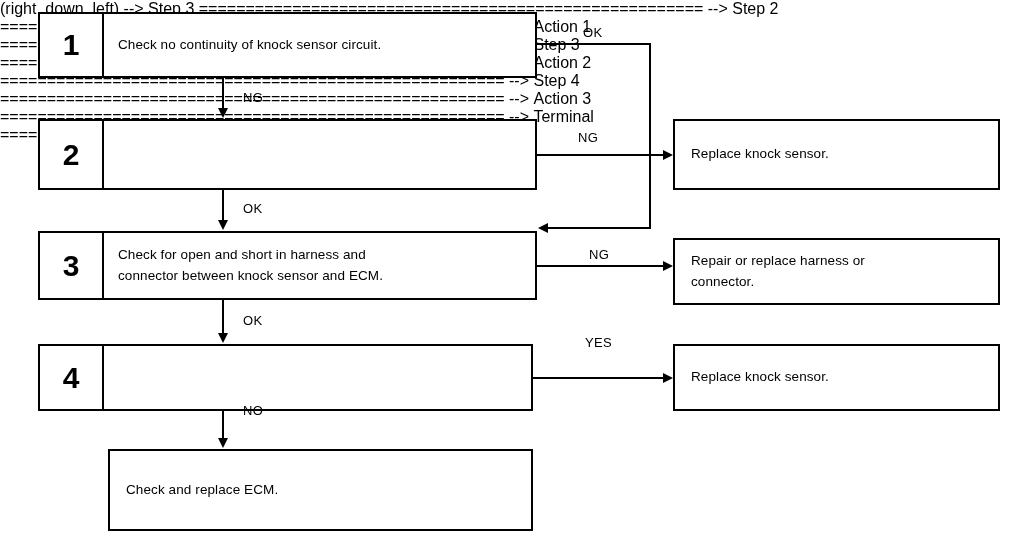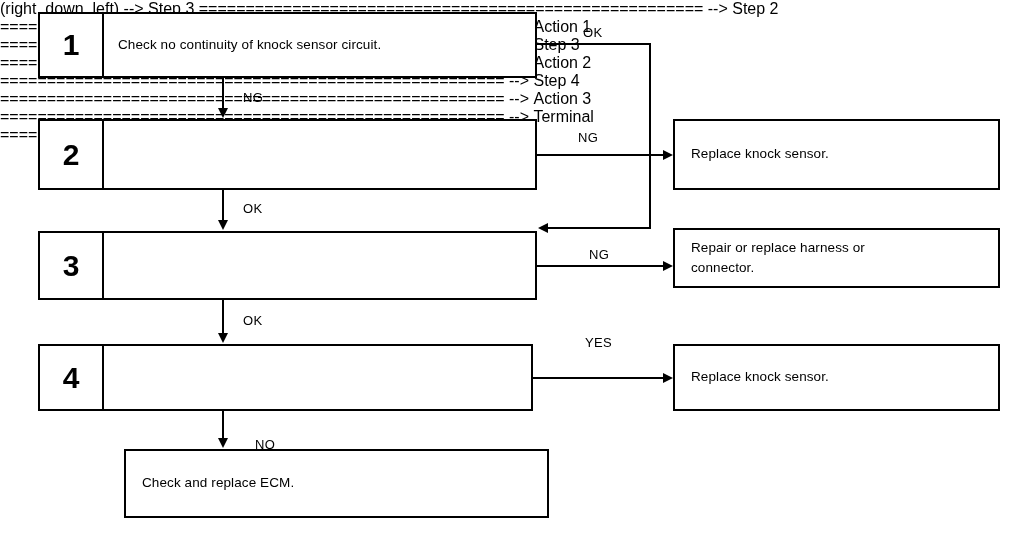--- a/index.html
+++ b/index.html
@@ -102,39 +102,41 @@
   </div>
 
   
   <div class="box" style="left:38px; top:119px; width:499px; height:71px;">
     <div class="num-cell">2</div>
   </div>
 
   
   <div class="box" style="left:38px; top:231px; width:499px; height:69px;">
     <div class="num-cell">3</div>
+    <div class="text-cell">Check for open and short in harness and
+connector between knock sensor and ECM.</div>
   </div>
 
   
   <div class="box" style="left:38px; top:344px; width:495px; height:67px;">
     <div class="num-cell">4</div>
   </div>
 
   
-  <div class="box" style="left:124px; top:449px; width:425px; height:69px;">
+  <div class="box" style="left:108px; top:449px; width:425px; height:82px;">
     <div class="text-cell plain">Check and replace ECM.</div>
   </div>
 
   
   <div class="box" style="left:673px; top:119px; width:327px; height:71px;">
     <div class="text-cell plain">Replace knock sensor.</div>
   </div>
 
   
-  <div class="box" style="left:673px; top:228px; width:327px; height:60px;">
+  <div class="box" style="left:673px; top:238px; width:327px; height:67px;">
     <div class="text-cell plain">Repair or replace harness or
 connector.</div>
   </div>
 
   
   <div class="box" style="left:673px; top:344px; width:327px; height:67px;">
     <div class="text-cell plain">Replace knock sensor.</div>
   </div>
 
 
@@ -179,15 +181,15 @@
    Action 3
        ====================================================== --&gt;
   <div class="ln h" style="left:533px; top:377px; width:130px;"></div>
   <div class="arrow right" style="left:663px; top:373px;"></div>
   <div class="elabel" style="left:585px; top:336px;">YES</div>
 
    Terminal
        ====================================================== --&gt;
   <div class="ln v" style="left:222px; top:411px; height:28px;"></div>
   <div class="arrow down" style="left:218px; top:438px;"></div>
-  <div class="elabel" style="left:243px; top:438px;margin-left:12px;">NO</div>
+  <div class="elabel" style="left:243px; top:404px;">NO</div>
 
 </div>
 
 </body></html>

